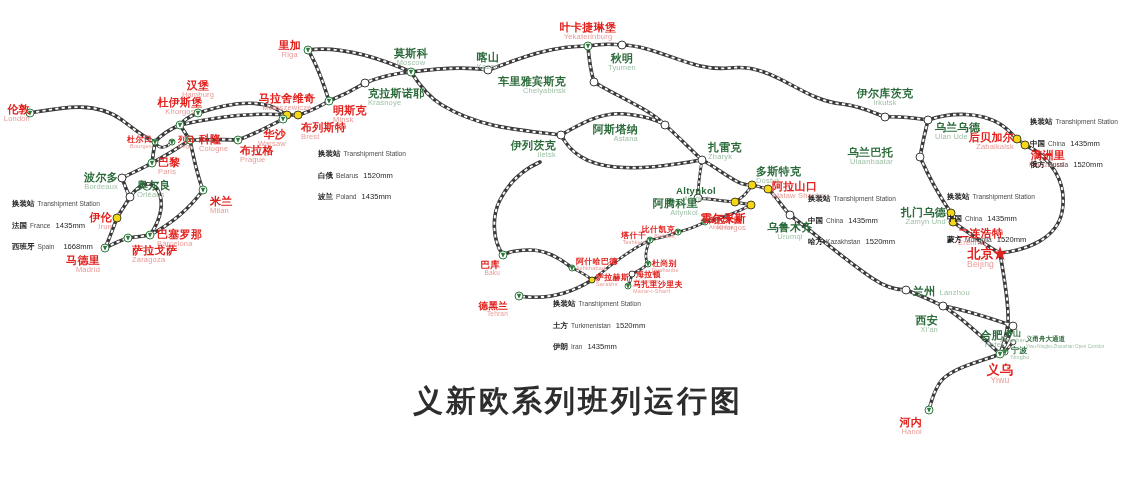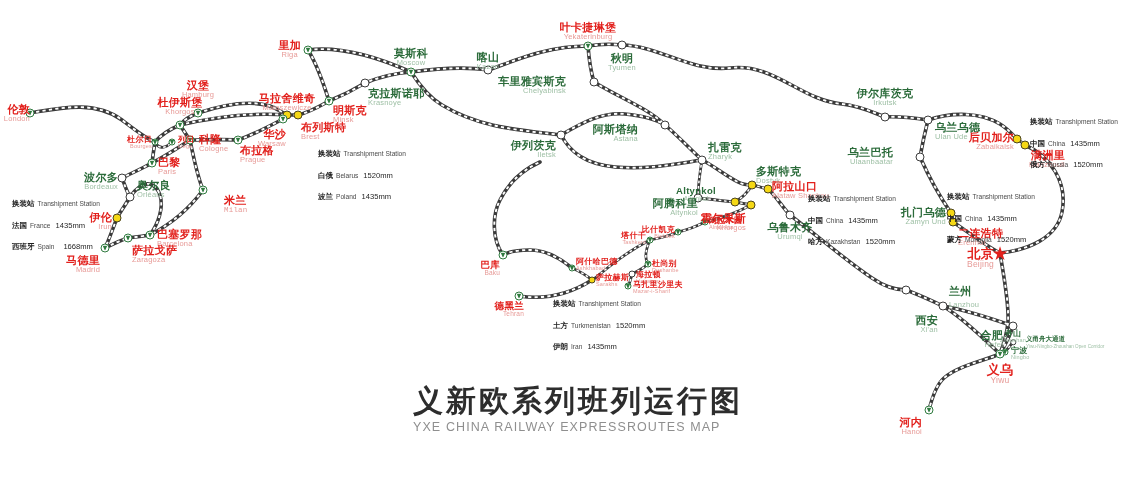--- a/index.html
+++ b/index.html
@@ -498,21 +498,21 @@
         <span class="en">Paris</span>
       </div>
       <div class="lbl c-green sz-m ta-r" style="top: 172px; left: 118px; transform: translateX(-100%);">
         <span class="cn">波尔多</span>
         <span class="en">Bordeaux</span>
       </div>
       <div class="lbl c-green sz-m" style="top: 180px; left: 137px;">
         <span class="cn">奥尔良</span>
         <span class="en">Orléans</span>
       </div>
-      <div class="lbl c-red sz-m" style="top: 196px; left: 224px; font-family: Liberation Mono, monospace;">
+      <div class="lbl c-red sz-m" style="top: 196px; left: 210px;">
         <span class="cn">米兰</span>
         <span class="en">Milan</span>
       </div>
       <div class="lbl c-red sz-m ta-r" style="top: 212px; left: 112px; transform: translateX(-100%);">
         <span class="cn">伊伦</span>
         <span class="en">Irun</span>
       </div>
       <div class="lbl c-red sz-m" style="top: 229px; left: 157px;">
         <span class="cn">巴塞罗那</span>
         <span class="en">Barcelona</span>
@@ -634,21 +634,21 @@
         <span class="en">Baku</span>
       </div>
       <div class="lbl c-red sz-xs" style="top: 258px; left: 576px;">
         <span class="cn">阿什哈巴德</span>
         <span class="en">Ashkhabad</span>
       </div>
       <div class="lbl c-red sz-xs" style="top: 274px; left: 596px;">
         <span class="cn">萨拉赫斯</span>
         <span class="en">Sarakhs</span>
       </div>
-      <div class="lbl c-red sz-s ta-r" style="top: 301px; left: 524px; transform: translateX(-100%);">
+      <div class="lbl c-red sz-s ta-r" style="top: 301px; left: 508px; transform: translateX(-100%);">
         <span class="cn">德黑兰</span>
         <span class="en">Tehran</span>
       </div>
       <div class="lbl c-green sz-m ta-c" style="top: 88px; left: 885px; transform: translateX(-50%);">
         <span class="cn">伊尔库茨克</span>
         <span class="en">Irkutsk</span>
       </div>
       <div class="lbl c-green sz-m" style="top: 122px; left: 935px;">
         <span class="cn">乌兰乌德</span>
         <span class="en">Ulan Ude</span>
@@ -670,21 +670,21 @@
         <span class="en">Zamyn Und</span>
       </div>
       <div class="lbl c-red sz-m" style="top: 228px; left: 958px;">
         <span class="cn">二连浩特</span>
         <span class="en">Erenhot</span>
       </div>
       <div class="lbl c-red sz-l ta-r" style="top: 247px; left: 994px; transform: translateX(-100%);">
         <span class="cn">北京</span>
         <span class="en">Beijing</span>
       </div>
-      <div class="lbl c-green sz-m inline" style="top: 286px; left: 949px; flex-direction: column;">
+      <div class="lbl c-green sz-m inline" style="top: 286px; left: 913px;">
         <span class="cn">兰州</span>
         <span class="en">Lanzhou</span>
       </div>
       <div class="lbl c-green sz-m ta-r" style="top: 315px; left: 938px; transform: translateX(-100%);">
         <span class="cn">西安</span>
         <span class="en">Xi'an</span>
       </div>
       <div class="lbl c-green sz-m ta-r" style="top: 330px; left: 1003px; transform: translateX(-100%);">
         <span class="cn">合肥</span>
         <span class="en">Hefei</span>
@@ -739,16 +739,15 @@
       </div>
     </div>
 
   <div class="corridor" id="corridor-note" style="left: 1026px; top: 335px;">
     <span class="co-cn">义甬舟大通道</span>
     <span class="co-en">Yiwu-Ningbo-Zhoushan Open Corridor</span>
   </div>
 
   <div id="title-block">
     <div id="title-cn">义新欧系列班列运行图</div>
-    <div id="title-en">YXE CHINA RAILWAY EXPRESSROUTES MAP</div>
   </div>
 
 </div>
 
 </body></html>

